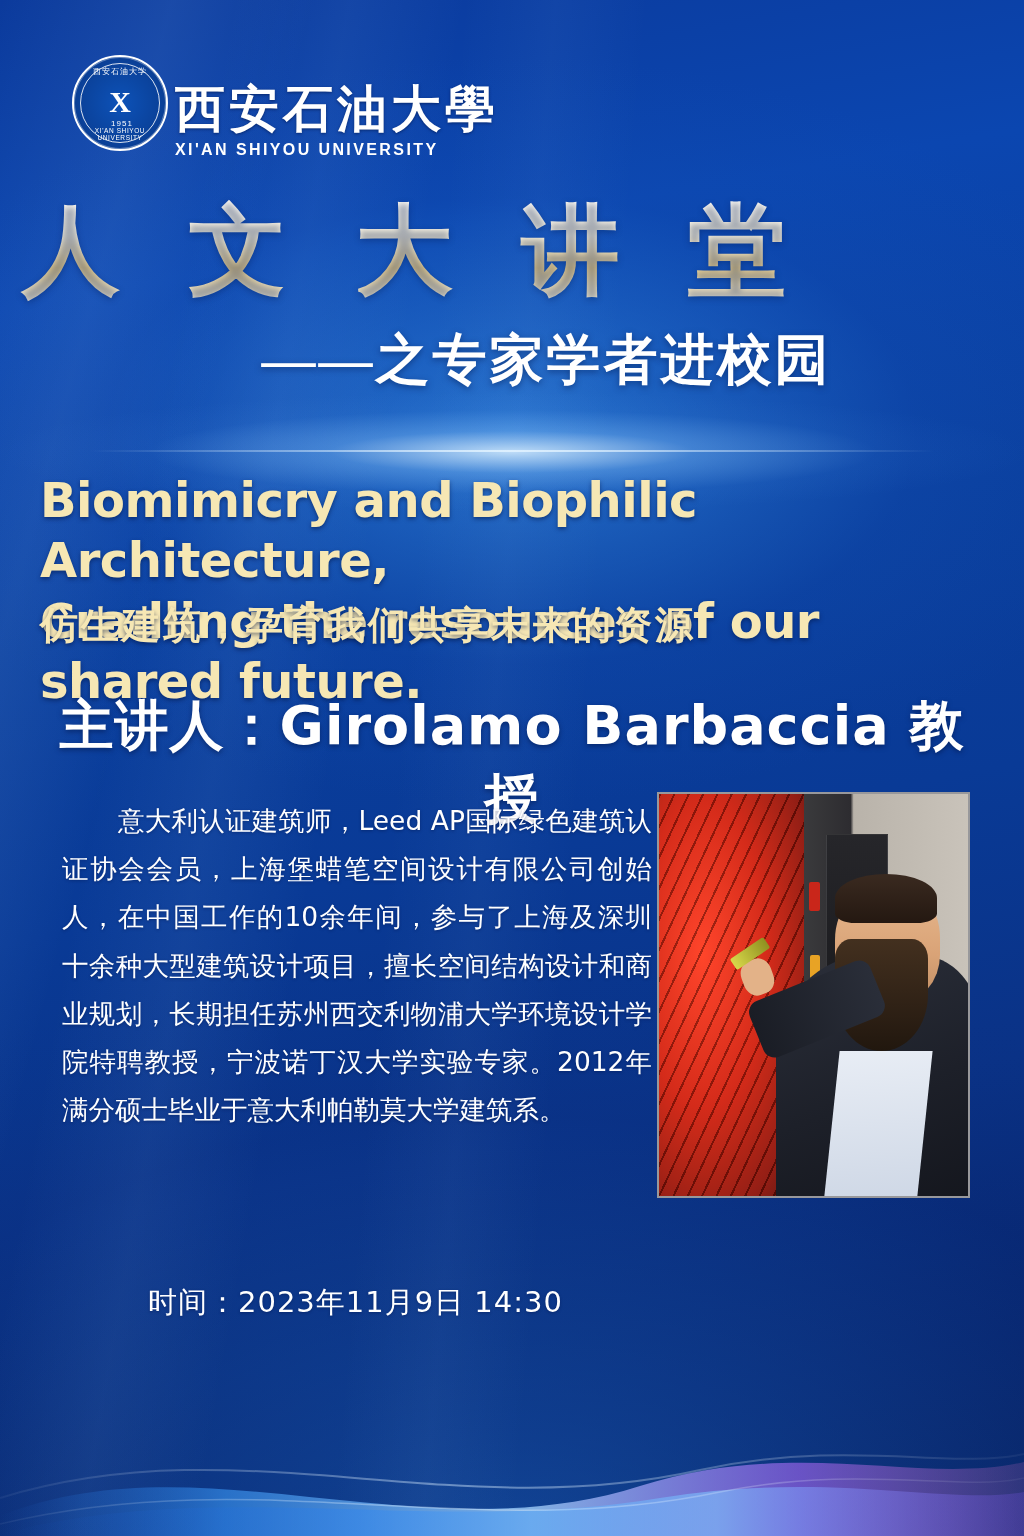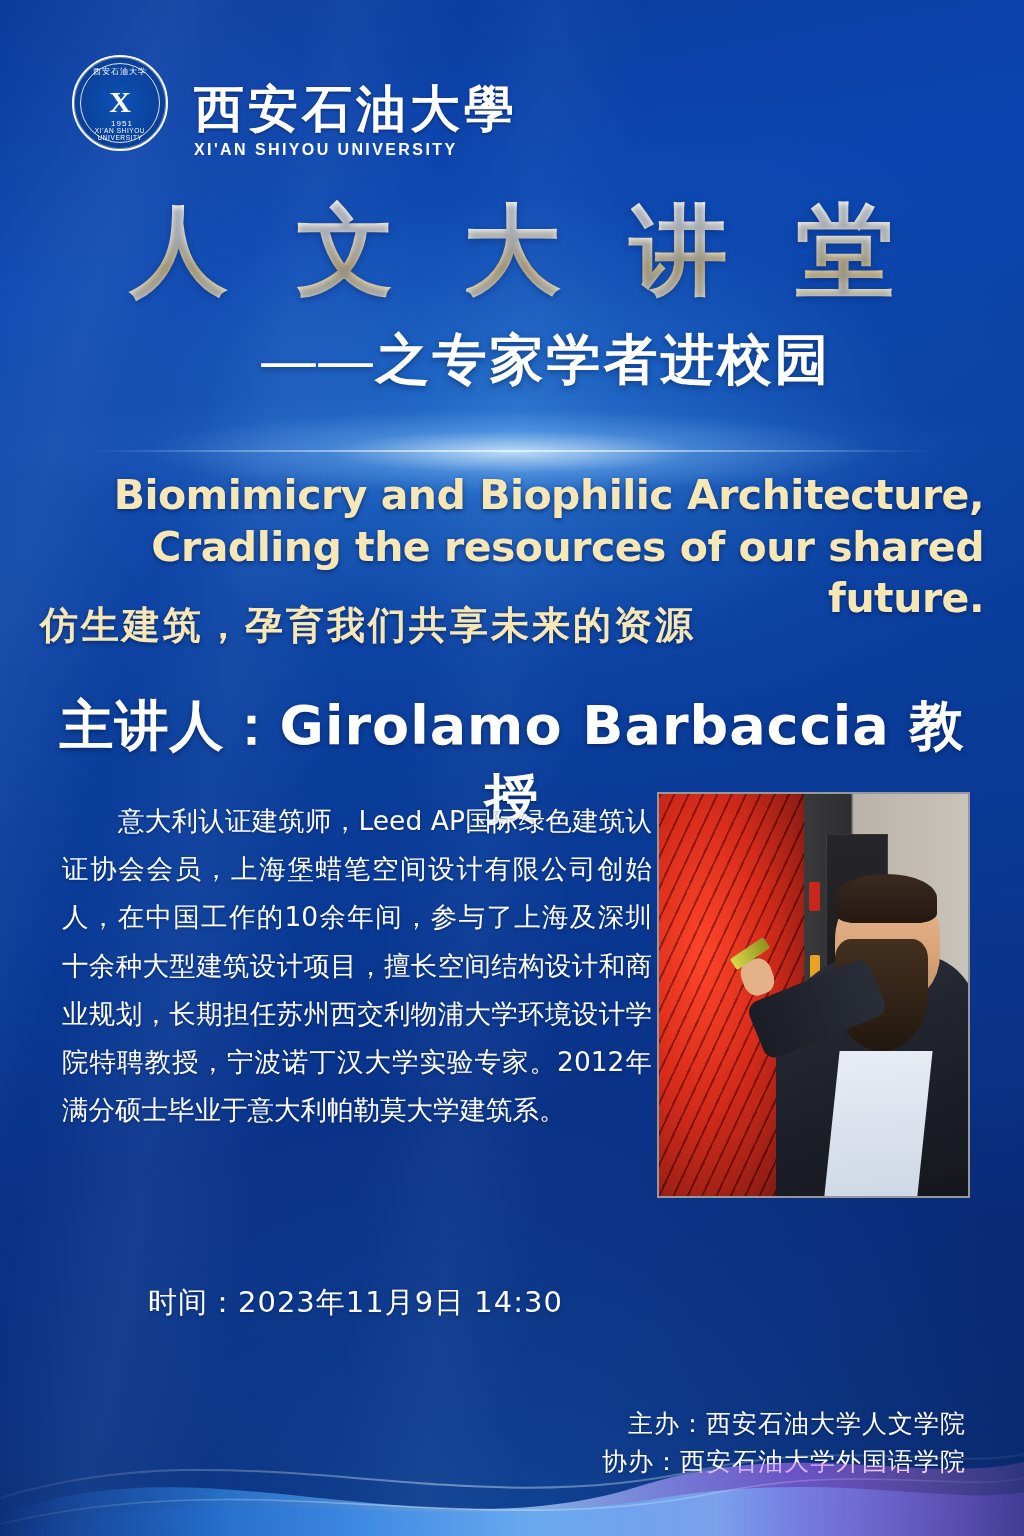--- a/index.html
+++ b/index.html
@@ -30,21 +30,21 @@
     position:absolute; left:0; right:0; top:392px; height:120px;
     background:radial-gradient(ellipse 520px 60px at 50% 50%, rgba(215,238,255,0.85) 0%, rgba(140,200,255,0.35) 35%, rgba(90,160,240,0.06) 70%, rgba(0,0,0,0) 100%);
     pointer-events:none;
   }
   .glow-band:after{
     content:""; position:absolute; left:90px; right:90px; top:58px; height:2px;
     background:linear-gradient(90deg, rgba(255,255,255,0) 0%, rgba(225,242,255,0.9) 50%, rgba(255,255,255,0) 100%);
   }
 
   
-  .logo-row{ position:absolute; left:72px; top:48px; display:flex; align-items:center; gap:26px; }
+  .logo-row{ position:absolute; left:72px; top:48px; display:flex; align-items:center; gap:7px; }
   .seal{
     width:96px; height:96px; border-radius:50%;
     border:2px solid #fff;
     background:radial-gradient(circle at 50% 50%, #0d52b8 0%, #0a3f96 70%, #0a3a8c 100%);
     position:relative; flex:none;
     box-shadow:0 0 0 1px rgba(255,255,255,0.35) inset;
   }
   .seal:before{
     content:""; position:absolute; inset:6px; border-radius:50%;
     border:1px solid rgba(255,255,255,0.85);
@@ -70,42 +70,42 @@
     font-family:"Liberation Serif", serif;
     font-size:50px; font-weight:bold; color:#ffffff; letter-spacing:4px; line-height:1.05;
     text-shadow:0 1px 3px rgba(0,20,70,0.6);
   }
   .logo-en{
     font-size:16px; font-weight:bold; color:#ffffff; letter-spacing:2.4px; margin-top:5px;
   }
 
   
   .title-main{
-    position:absolute; top:186px; left:0; right:0; text-align:center;
+    position:absolute; top:186px; left:0; right:0; text-align:left;
     font-family:"Liberation Serif", serif;
     font-size:98px; font-weight:bold; letter-spacing:22px;
     background:linear-gradient(180deg, #ffffff 0%, #fdf6e0 38%, #e9cf90 62%, #f7efd8 86%, #ffffff 100%);
     -webkit-background-clip:text; background-clip:text; color:transparent;
     text-shadow:0 2px 6px rgba(0,25,80,0.35);
     padding-left:22px;
   }
   .title-sub{
     position:absolute; top:324px; left:0; right:0; text-align:center;
     font-family:"Liberation Serif", serif;
     font-size:54px; font-weight:bold; letter-spacing:3px;
     color:#ffffff;
     text-shadow:0 2px 6px rgba(0,25,80,0.5);
     padding-left:69px;
   }
 
   
   .topic-en{
-    position:absolute; top:470px; left:40px; right:40px; text-align:right;
-    font-family:"DejaVu Sans", sans-serif;
-    font-weight:bold; font-size:41px; line-height:1.26;
+    position:absolute; top:470px; left:40px; right:40px; text-align:left;
+    font-family:"DejaVu Sans", sans-serif;
+    font-weight:bold; font-size:48px; line-height:1.26;
     color:#f6e7b4;
     text-shadow:0 2px 4px rgba(0,20,70,0.55);
     letter-spacing:-0.5px;
   }
   .topic-cn{
     position:absolute; top:600px; left:40px; right:40px; text-align:left;
     font-family:"DejaVu Sans", sans-serif;
     font-weight:bold; font-size:38px; letter-spacing:3px;
     color:#f6e7b4;
     text-shadow:0 2px 4px rgba(0,20,70,0.55);
@@ -270,24 +270,20 @@
     <div class="head"></div>
     <div class="hair"></div>
     <div class="beard"></div>
     <div class="arm"></div>
     <div class="hand"></div>
     <div class="marker"></div>
   </div>
 
   <div class="when">时间：2023年11月9日  14:30</div>
 
-  <div class="orgs">
-    <div>主办：西安石油大学人文学院</div>
-    <div>协办：西安石油大学外国语学院</div>
-  </div>
 
   <div class="ribbon">
     <svg viewBox="0 0 1024 170" preserveAspectRatio="none">
       <defs>
         <linearGradient id="g1" x1="0" y1="0" x2="1" y2="0">
           <stop offset="0%" stop-color="#1e6fe0" stop-opacity="0"></stop>
           <stop offset="22%" stop-color="#3fa0ff" stop-opacity="0.55"></stop>
           <stop offset="52%" stop-color="#a8d6ff" stop-opacity="0.75"></stop>
           <stop offset="78%" stop-color="#b56cff" stop-opacity="0.55"></stop>
           <stop offset="100%" stop-color="#ff7ad1" stop-opacity="0.15"></stop>

